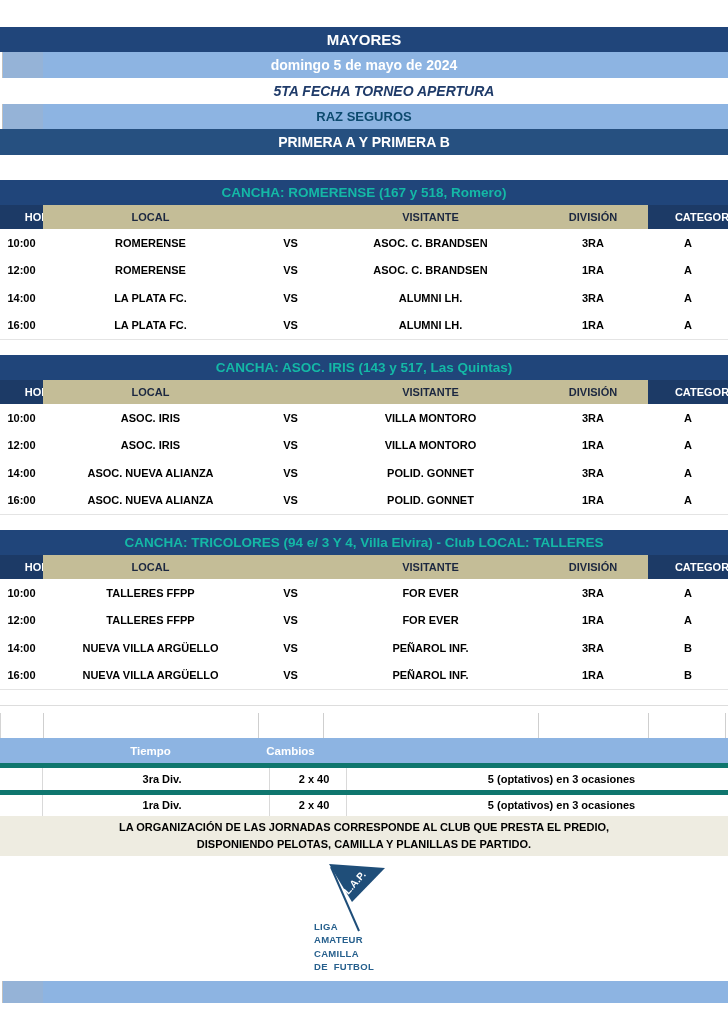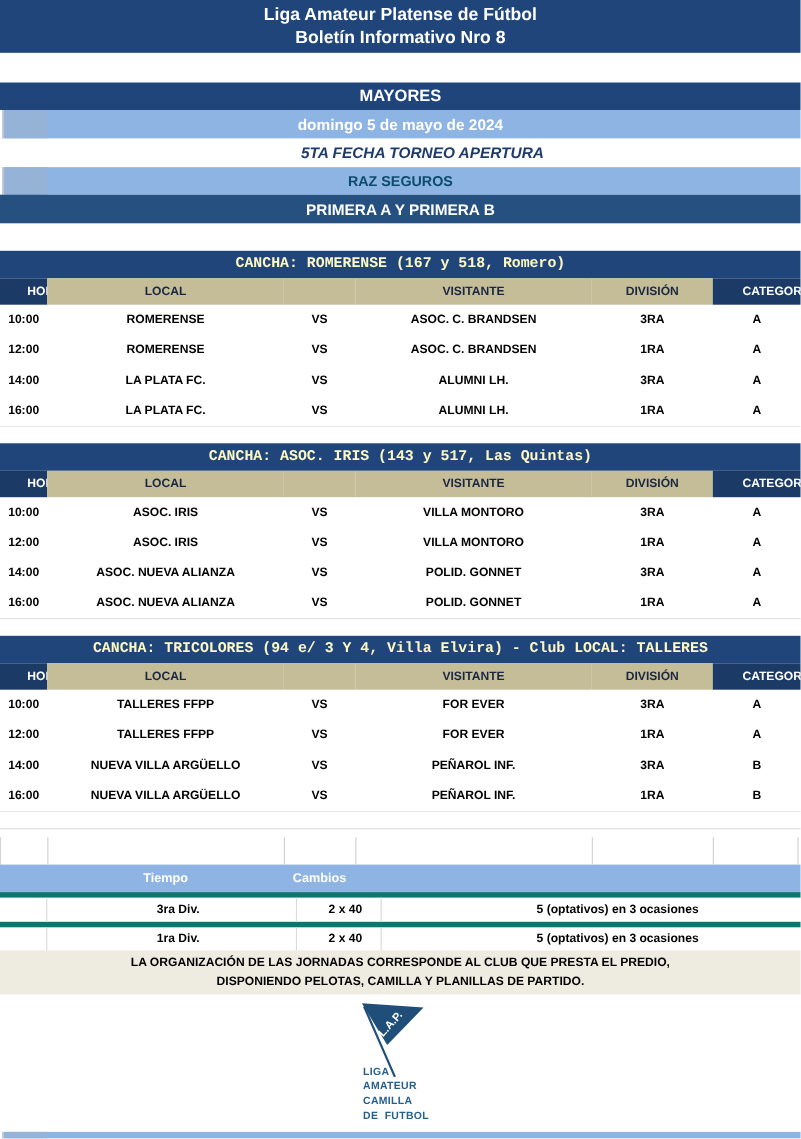--- a/index.html
+++ b/index.html
@@ -17,22 +17,22 @@
   .bar-light{height:26px;background:#8DB4E2;color:#fff;font-size:14px;}
   .bar-sponsor{height:25px;background:#8DB4E2;color:#0c4a6e;font-size:13px;}
   .bar-round{height:26px;background:#fff;color:#1F3B69;font-size:14px;font-style:italic;padding-left:40px;}
   .bar-primera{height:26px;background:#265080;color:#fff;font-size:14px;}
   .spacer-b{height:25px;}
   .edge{position:absolute;left:0;top:0;width:3px;height:100%;background:#fff;border-right:1px solid #BFBFBF;box-sizing:border-box;}
   .sq{position:absolute;left:4px;top:0;width:39px;height:100%;background:#95B3D7;}
   .bar-label{position:relative;z-index:2;}
   
   .venue{margin-bottom:16px;box-shadow:0 1px 0 #E4E4E4;}
-  .venue-title{height:25px;background:#20457A;color:#fef9c3;font-size:13.5px;
-    display:flex;align-items:center;justify-content:center;font-family:Liberation Mono, monospace;}
+  .venue-title{height:25px;background:#20457A;color:#14b8a6;font-size:13.5px;
+    display:flex;align-items:center;justify-content:center;}
   .grid6{display:grid;grid-template-columns:43px 215px 65px 215px 110px 80px;}
   .cols-row{height:24px;}
   .cols-row .cell{display:flex;align-items:center;justify-content:center;font-size:11px;}
   .h-navy{background:#1C3A66;color:#fff;padding-left:39px;}
   .h-tan{background:#C4BD97;color:#1B2740;}
   .match-row{height:27.5px;}
   .match-row .cell{display:flex;align-items:center;justify-content:center;font-size:11px;}
   
   .gap-stub{height:8px;border-top:1px solid #DDDDDD;box-sizing:border-box;}
   .stub-row{height:25px;display:grid;grid-template-columns:43px 215px 65px 215px 110px 77px 3px;
@@ -45,34 +45,30 @@
   .rules-header .cell{display:flex;align-items:center;justify-content:center;font-size:11.5px;}
   .rules-row{height:26.5px;border-top:5px solid #0f766e;box-sizing:border-box;gap:12px;}
   .rules-row .cell{display:flex;align-items:center;justify-content:center;font-size:11px;}
   .rules-row .vline{border-right:1px solid #D9D9D9;}
   
   .note{height:40px;background:#EEECE1;display:flex;flex-direction:column;
     align-items:center;justify-content:center;font-size:11px;line-height:17px;text-align:center;}
   
   .logo-area{height:125px;position:relative;}
   .logo-svg{position:absolute;left:0;top:0;}
-  .logo-lines{position:absolute;left:330px;top:64px;color:#27608D;font-size:9.5px;
+  .logo-lines{position:absolute;left:314px;top:64px;color:#27608D;font-size:9.5px;
     line-height:13.3px;letter-spacing:0.3px;white-space:pre;}
   
   .bottom-bar{height:22px;background:#8DB4E2;position:relative;}
 </style>
 </head>
 <body>
 
 <div class="page">
 
-  <header class="bar title-bar">
-    <div>Liga Amateur Platense de Fútbol</div>
-    <div>Boletín Informativo Nro 8</div>
-  </header>
 
   <div class="spacer-a"></div>
 
   <div class="bar bar-mayores">
     <span class="bar-label">MAYORES</span>
   </div>
 
   <div class="bar bar-light">
     <span class="edge"></span>
     <span class="sq"></span>

